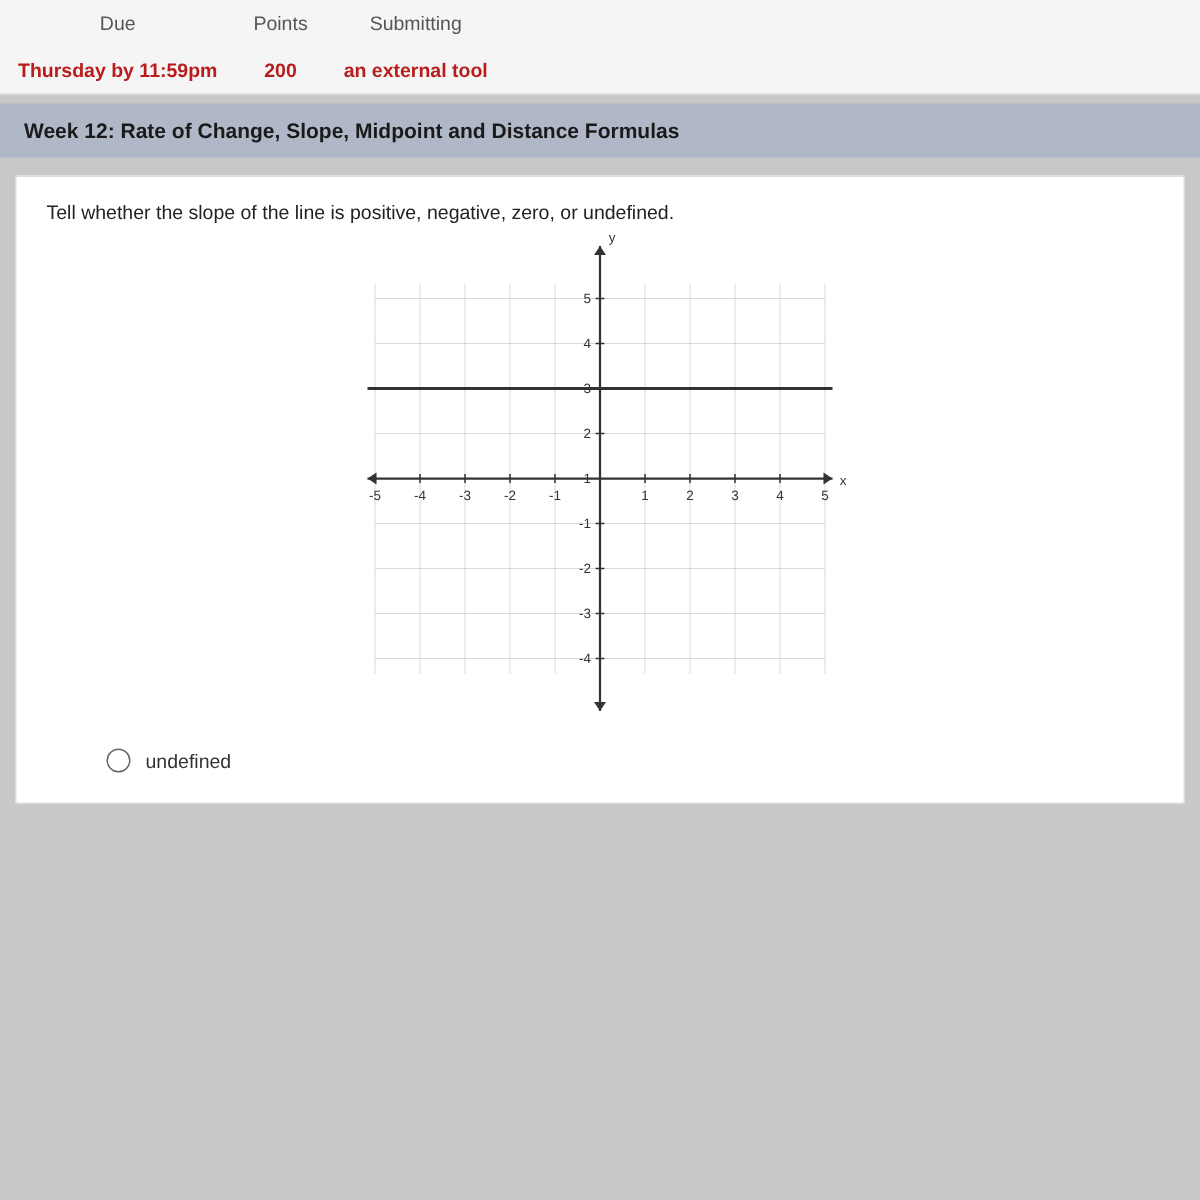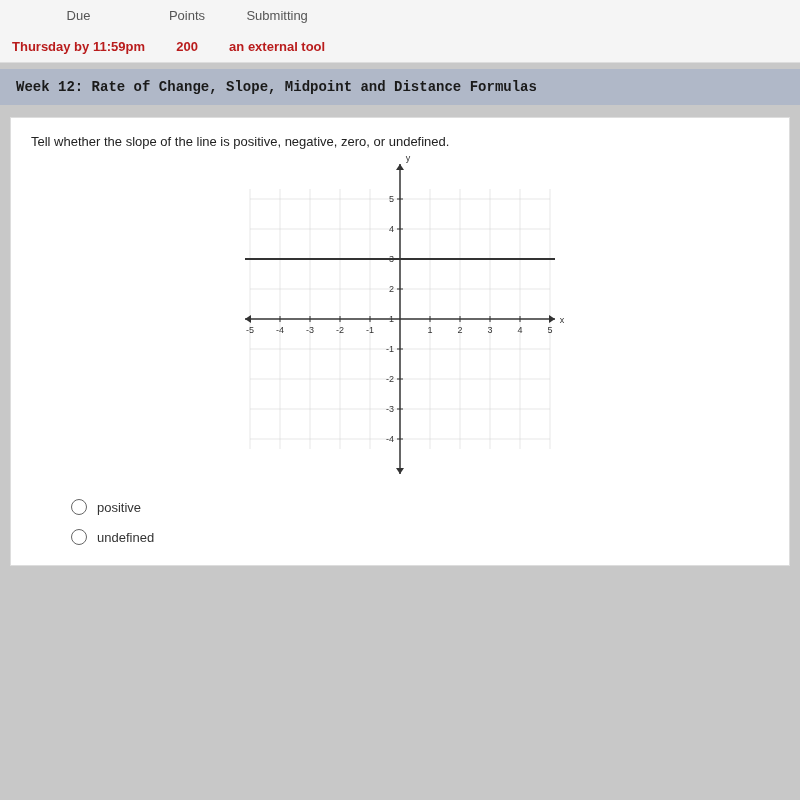--- a/index.html
+++ b/index.html
@@ -38,21 +38,20 @@
       color: #b91c1c;
     }
 
     .week-header {
       background: #b0b8c8;
       padding: 10px 16px;
       font-size: 14px;
       font-weight: bold;
       color: #1a1a1a;
       margin-top: 6px;
-      font-family: Liberation Mono, monospace;
     }
 
     .question-container {
       background: #fff;
       margin: 12px 10px;
       padding: 16px 20px 20px 20px;
       border: 1px solid #ddd;
     }
 
     .question-text {
@@ -209,21 +208,17 @@
       <text x="-6" y="3" font-size="9" fill="#333" text-anchor="end" font-family="Arial">1</text>
 
       <line x1="-155" y1="-60" x2="155" y2="-60" stroke="#333" stroke-width="2"></line>
 
     </svg>
   </div>
 
   <div class="answer-options">
     <label class="radio-option">
       <div class="radio-circle"></div>
-      <span>positive</span>
-    </label>
-    <label class="radio-option">
-      <div class="radio-circle"></div>
       <span>undefined</span>
     </label>
   </div>
 
 </div>
 
 </body></html>

